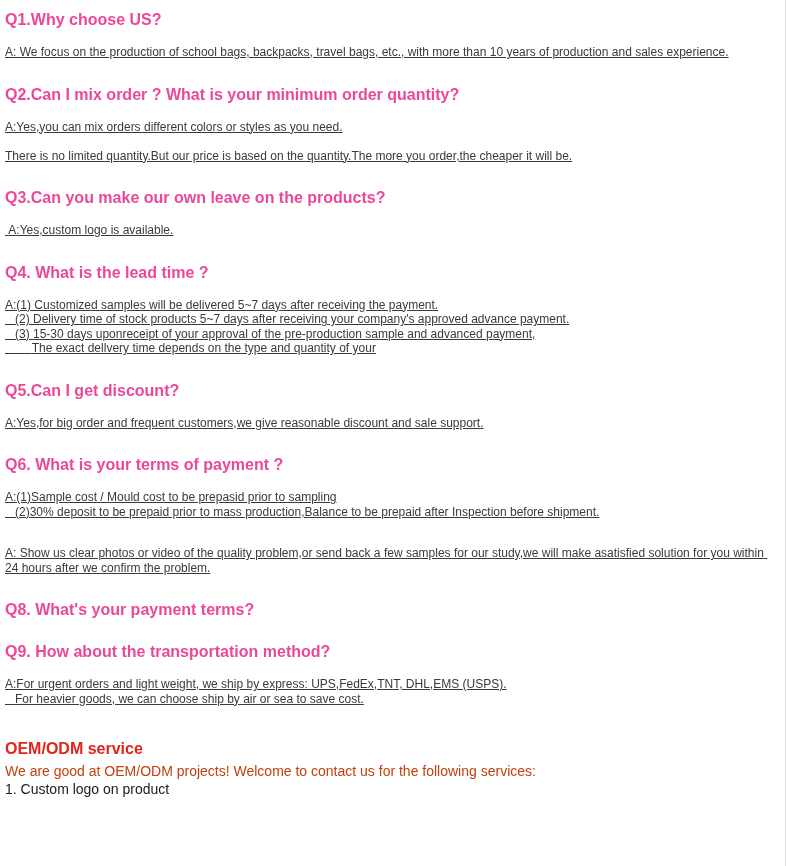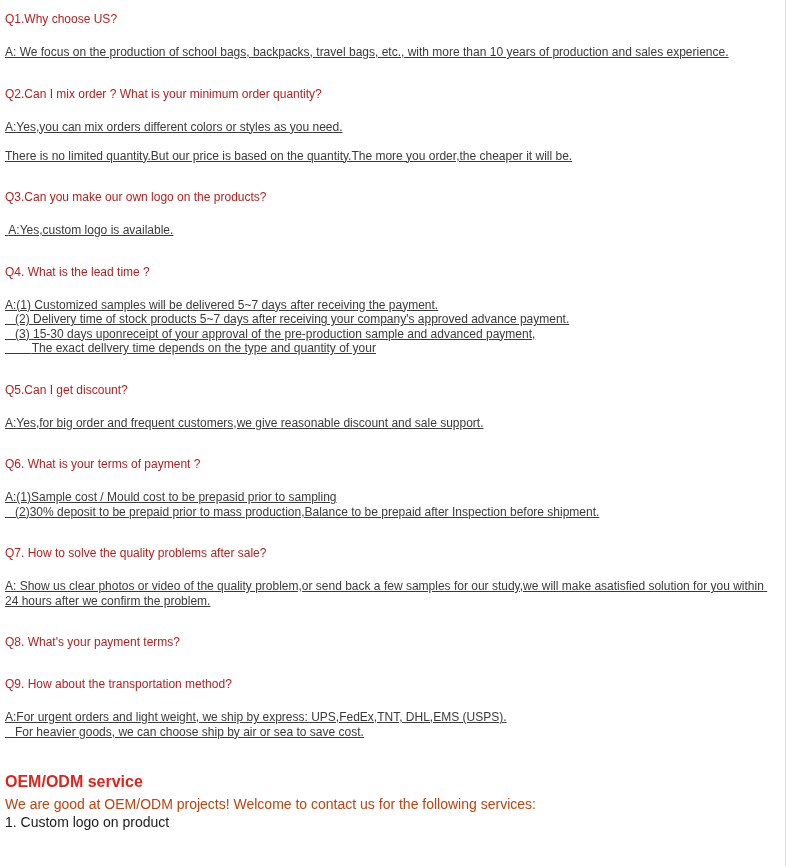--- a/index.html
+++ b/index.html
@@ -23,23 +23,23 @@
     font-weight: bold;
     color: #000000;
     text-align: center;
     line-height: 26px;
     margin: 12px 0 0 0;
     letter-spacing: 0.5px;
   }
   .qa { margin-top: 27px; }
   .qa.first { margin-top: 12px; }
   .question {
-    font-size: 12px;
-    font-weight: normal;
-    color: #b91c1c;
+    font-size: 16px;
+    font-weight: bold;
+    color: #ec4899;
     line-height: 15px;
     white-space: pre-wrap;
   }
   .answer {
     margin-top: 18px;
     font-size: 12px;
     color: #3a3a3a;
     line-height: 14.5px;
     white-space: pre-wrap;
     text-decoration: underline;
@@ -76,21 +76,21 @@
   </div>
 
   <div class="qa">
     <div class="question">Q2.Can I mix order ? What is your minimum order quantity?</div>
     <div class="answer">A:Yes,you can mix orders different colors or styles as you need.
 
 There is no limited quantity.But our price is based on the quantity.The more you order,the cheaper it will be.</div>
   </div>
 
   <div class="qa">
-    <div class="question">Q3.Can you make our own logo on the products?</div>
+    <div class="question">Q3.Can you make our own leave on the products?</div>
     <div class="answer"> A:Yes,custom logo is available.</div>
   </div>
 
   <div class="qa">
     <div class="question">Q4. What is the lead time ?</div>
     <div class="answer">A:(1) Customized samples will be delivered 5~7 days after receiving the payment.
    (2) Delivery time of stock products 5~7 days after receiving your company's approved advance payment.
    (3) 15-30 days uponreceipt of your approval of the pre-production sample and advanced payment,
         The exact dellvery time depends on the type and quantity of your</div>
   </div>
@@ -100,21 +100,20 @@
     <div class="answer">A:Yes,for big order and frequent customers,we give reasonable discount and sale support.</div>
   </div>
 
   <div class="qa">
     <div class="question">Q6. What is your terms of payment ?</div>
     <div class="answer">A:(1)Sample cost / Mould cost to be prepasid prior to sampling
    (2)30% deposit to be prepaid prior to mass production,Balance to be prepaid after Inspection before shipment.</div>
   </div>
 
   <div class="qa">
-    <div class="question">Q7. How to solve the quality problems after sale?</div>
     <div class="answer">A: Show us clear photos or video of the quality problem,or send back a few samples for our study,we will make asatisfied solution for you within 24 hours after we confirm the problem.</div>
   </div>
 
   <div class="qa">
     <div class="question">Q8. What's your payment terms?</div>
   </div>
 
   <div class="qa">
     <div class="question">Q9. How about the transportation method?</div>
     <div class="answer">A:For urgent orders and light weight, we ship by express: UPS,FedEx,TNT, DHL,EMS (USPS).

